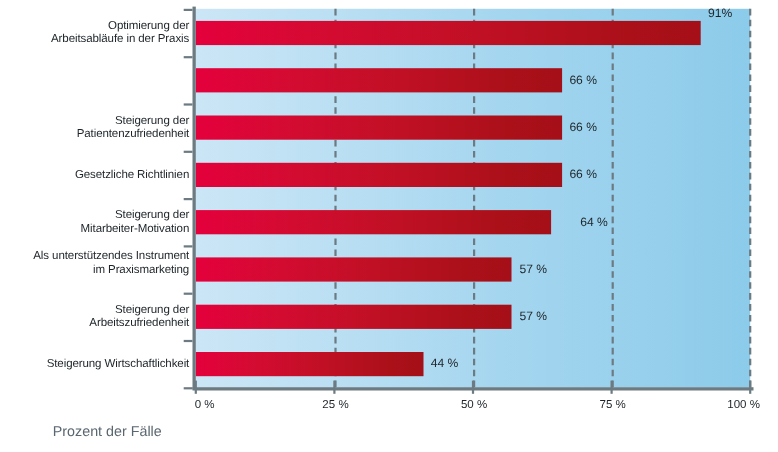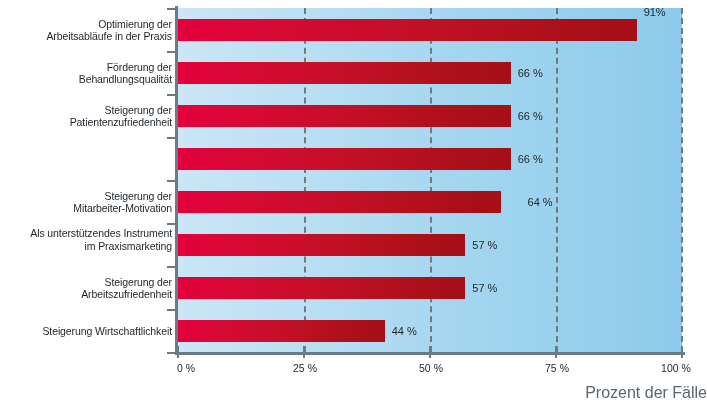--- a/index.html
+++ b/index.html
@@ -100,23 +100,24 @@
     color: #1d2429;
     white-space: nowrap;
     transform: translateX(-50%);
   }
 
   #x-axis-title {
     position: absolute;
     top: 384px;
     left: 0;
     width: 707px;
-    text-align: right;
-    font-size: 16px;
+    text-align: left;
+    font-size: 13px;
     color: #5a6670;
+    padding-left: 48px;
     box-sizing: border-box;
   }
 
   
   .bar {
     position: absolute;
     left: 0;
     height: 22px;
     background: linear-gradient(to right, #e4003c 0%, #d60a33 22%, #c11025 55%, #ab1019 85%, #a50f17 100%);
     transform: translateY(-50%);
@@ -130,24 +131,23 @@
   }
 </style>
 </head>
 <body>
 
 <div id="chart-root">
 
   <div id="category-axis">
     <div class="cat-label" style="top: 21.5px;">Optimierung der
 Arbeitsabläufe in der Praxis</div>
-    <div class="cat-label" style="top: 64.5px;">Förderung der
-Behandlungsqualität</div>
     <div class="cat-label" style="top: 107.5px;">Steigerung der
 Patientenzufriedenheit</div>
+    <div class="cat-label" style="top: 150.5px;">Gesetzliche Richtlinien</div>
     <div class="cat-label" style="top: 193.5px;">Steigerung der
 Mitarbeiter-Motivation</div>
     <div class="cat-label" style="top: 231px;">Als unterstützendes Instrument
 im Praxismarketing</div>
     <div class="cat-label" style="top: 279.5px;">Steigerung der
 Arbeitszufriedenheit</div>
     <div class="cat-label" style="top: 322.5px;">Steigerung Wirtschaftlichkeit</div>
   </div>
 
   <div id="plot-area">

